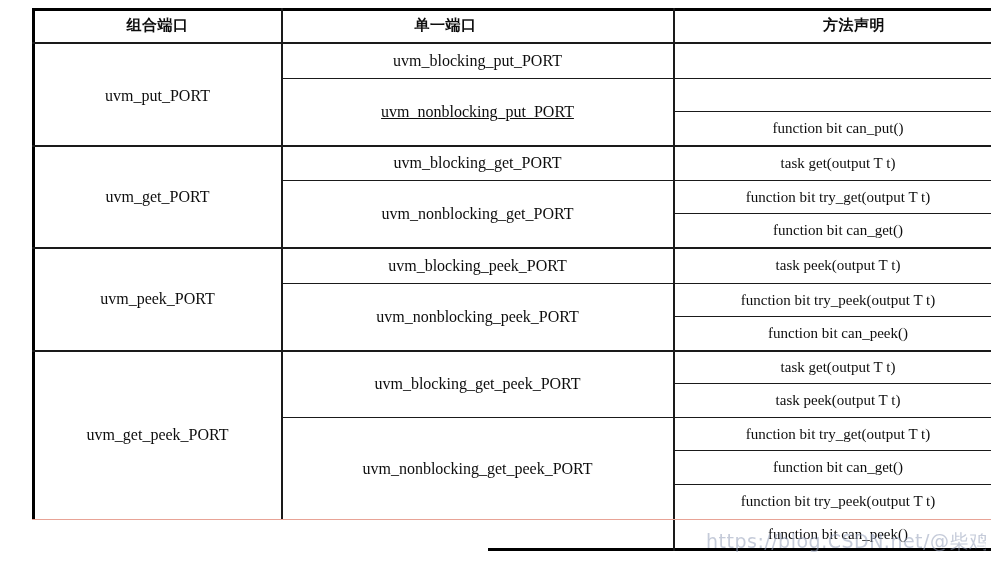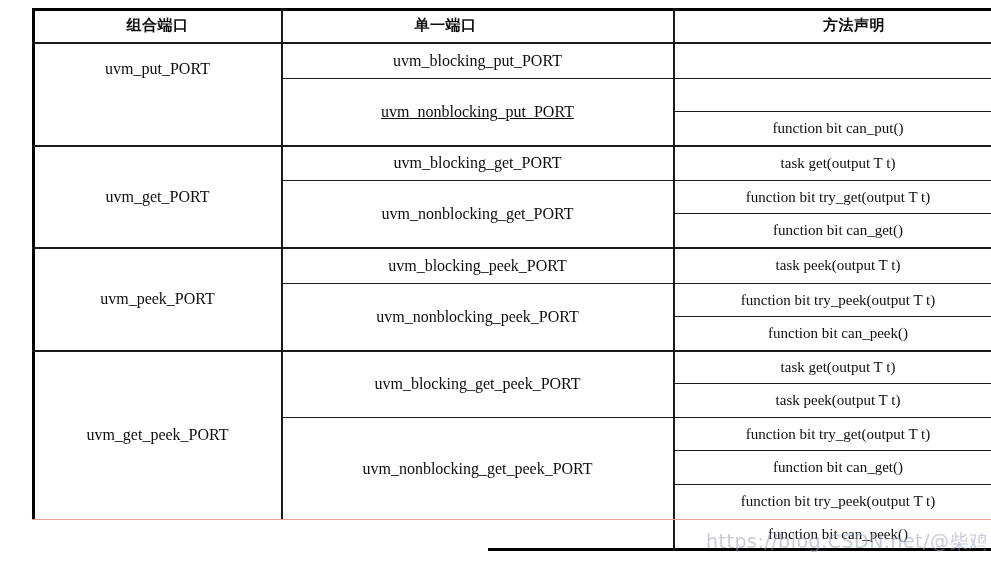--- a/index.html
+++ b/index.html
@@ -89,21 +89,21 @@
 </style>
 </head>
 <body>
 
 <div id="table-root">
 
   <div class="cell hdr" style="left:2px;  top:2px;  width:247px; height:32px;">组合端口</div>
   <div class="cell hdr" style="left:251px; top:2px; width:325px; height:32px;">单一端口</div>
   <div class="cell hdr" style="left:660px; top:2px; width:324px; height:32px;">方法声明</div>
 
-  <div class="cell c1" style="left:2px; top:24px;  width:247px; height:74px;">uvm_put_PORT</div>
+  <div class="cell c1" style="left:2px; top:51px;  width:247px; height:74px;">uvm_put_PORT</div>
   <div class="cell c1" style="left:2px; top:139px; width:247px; height:100px;">uvm_get_PORT</div>
   <div class="cell c1" style="left:2px; top:241px; width:247px; height:101px;">uvm_peek_PORT</div>
   <div class="cell c1" style="left:2px; top:344px; width:247px; height:167px;">uvm_get_peek_PORT</div>
 
   <div class="cell c2" style="left:251px; top:36px;  width:389px; height:34px;">uvm_blocking_put_PORT</div>
   <div class="cell c2" style="left:251px; top:72px;  width:389px; height:65px;text-decoration:underline;">uvm_nonblocking_put_PORT</div>
 
   <div class="cell c2" style="left:251px; top:139px; width:389px; height:33px;">uvm_blocking_get_PORT</div>
   <div class="cell c2" style="left:251px; top:174px; width:389px; height:65px;border-radius:10px;">uvm_nonblocking_get_PORT</div>
 

